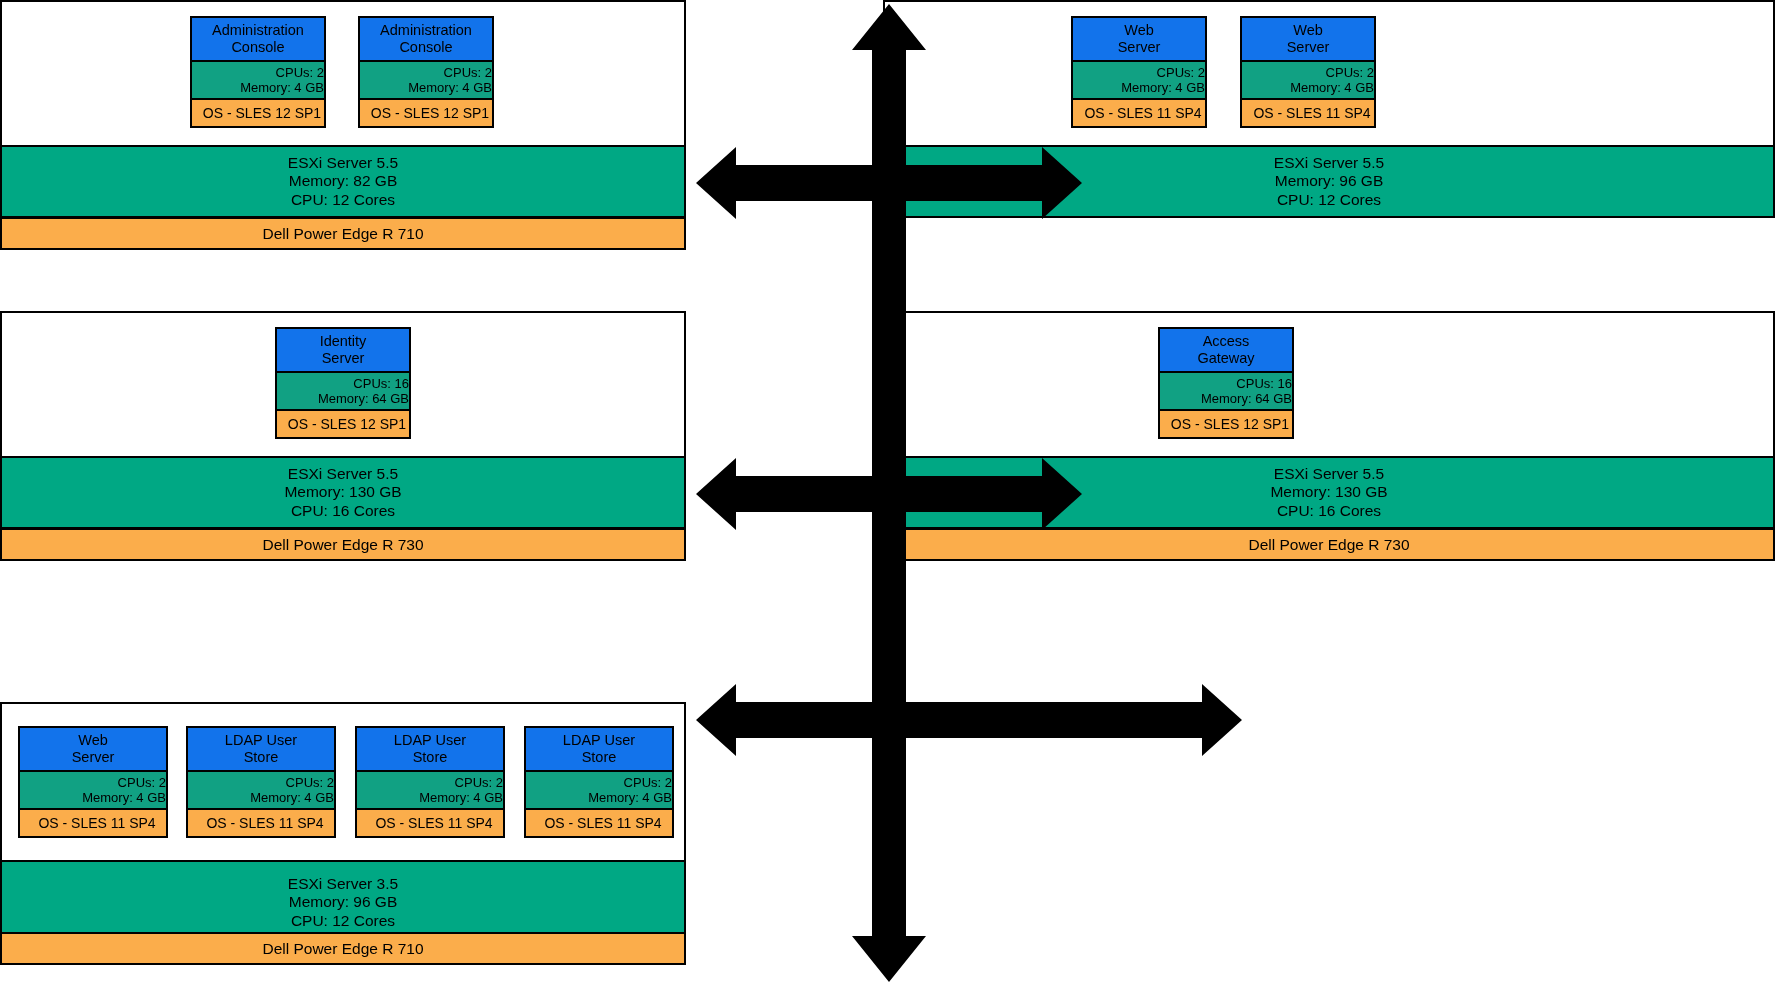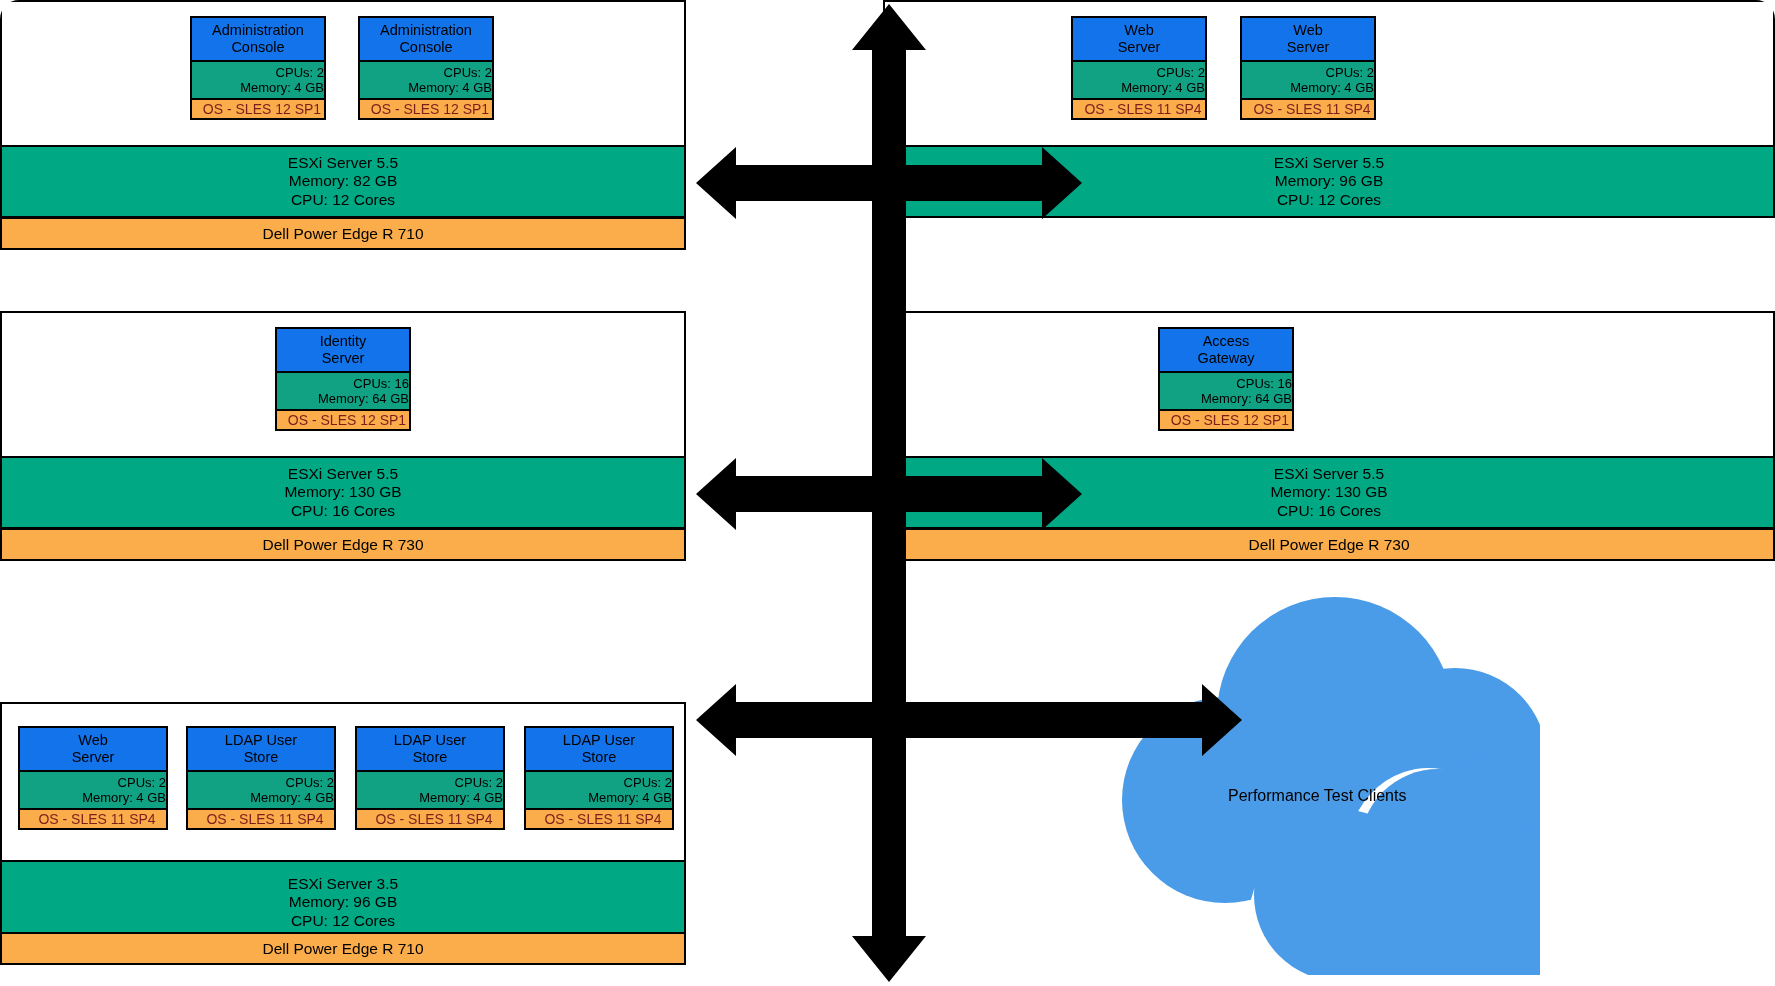--- a/index.html
+++ b/index.html
@@ -7,21 +7,20 @@
   body{
     font-family:"Liberation Sans", sans-serif;
     -webkit-font-smoothing:antialiased;
   }
   #canvas{
     position:relative;
     width:1775px;
     height:986px;
     background:#ffffff;
     overflow:hidden;
-    border-radius:19px;
   }
   
   .host{ position:absolute; }
   .vm-area{
     position:absolute; left:0; top:0; right:0;
     border:2px solid #000;
     background:#ffffff;
     box-sizing:border-box;
   }
   .esxi{
@@ -71,23 +70,23 @@
     display:flex; flex-direction:column;
     align-items:flex-end; justify-content:center;
     font-size:13px; line-height:1.18; color:#000;
     text-align:center;
   }
   .vm-os{
     background:#FBAD4B;
     border:2px solid #000;
     border-top:none;
     box-sizing:border-box;
-    height:20px;
+    height:28px;
     display:flex; align-items:center; justify-content:center;
-    font-size:14px; color:#7f1d1d;
+    font-size:14px; color:#000000;
     text-align:center;
     white-space:nowrap;
     padding-left:8px;
   }
   .vm.wide{ width:150px; }
 
   
   .arrow-svg{ position:absolute; left:0; top:0; pointer-events:none; }
 
   
@@ -279,44 +278,20 @@
     <div class="esxi" style="top:158px; height:85px;">
       <span>ESXi Server 3.5</span>
       <span>Memory: 96 GB</span>
       <span>CPU: 12 Cores</span>
     </div>
     <div class="hw" style="top:230px; height:33px;">
       <span>Dell Power Edge R 710</span>
     </div>
   </div>
 
-  <div class="cloud-wrap" style="left:1040px; top:595px; width:500px; height:380px;">
-    <svg width="500" height="380" viewBox="0 0 500 380">
-
-      <g fill="#4A9BE8">
-        <circle cx="185" cy="205" r="103"></circle>
-        <circle cx="295" cy="120" r="118"></circle>
-        <circle cx="415" cy="165" r="92"></circle>
-        <circle cx="455" cy="230" r="72"></circle>
-        <rect x="185" y="180" width="280" height="125"></rect>
-      </g>
-
-      <g fill="none" stroke="#ffffff" stroke-width="22">
-        <path d="M 218 330 C 222 268 268 232 320 240 C 336 186 392 168 432 200 C 462 222 470 258 462 290"></path>
-      </g>
-
-      <g fill="#4A9BE8">
-        <circle cx="300" cy="300" r="86"></circle>
-        <circle cx="398" cy="252" r="78"></circle>
-        <circle cx="470" cy="300" r="72"></circle>
-        <rect x="300" y="290" width="215" height="92"></rect>
-      </g>
-    </svg>
-    <div class="cloud-label" style="left:188px; top:192px;">Performance Test Clients</div>
-  </div>
 
   <svg class="arrow-svg" width="1775" height="986">
 
     <g fill="#000000">
       <polygon points="889,4 926,50 906,50 906,936 926,936 889,982 852,936 872,936 872,50 852,50"></polygon>
     </g>
 
     <g fill="#000000">
       <polygon points="906,165 1042,165 1042,147 1082,183 1042,219 1042,201 906,201"></polygon>
     </g>

